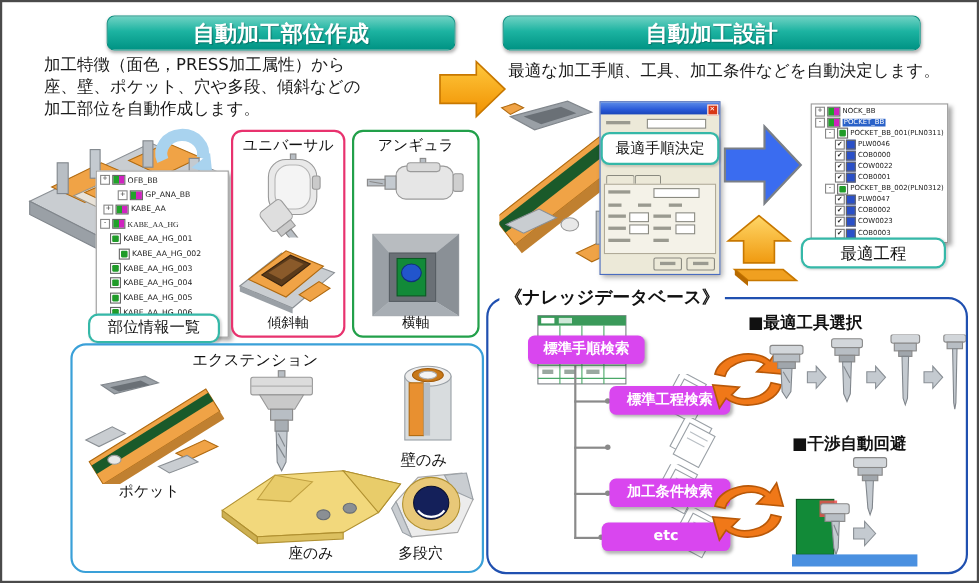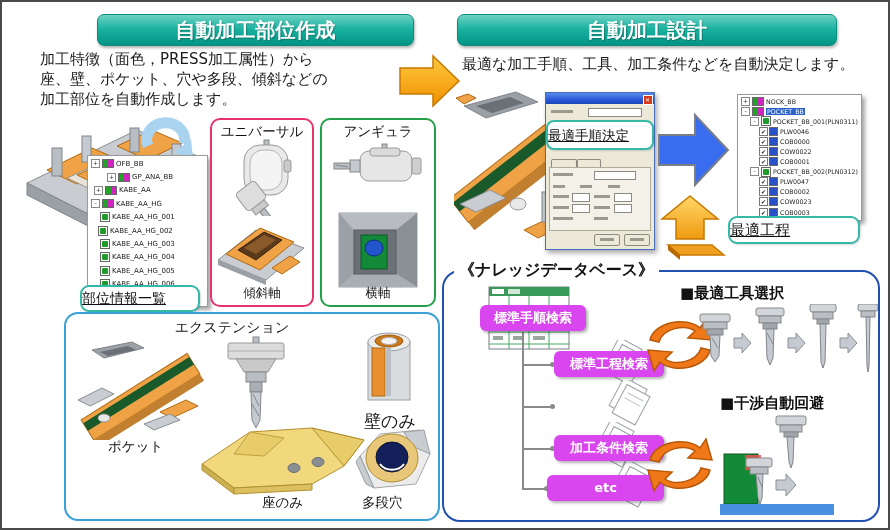--- a/index.html
+++ b/index.html
@@ -8,22 +8,22 @@
 
   
   .pill{background:linear-gradient(180deg,#6fd2c3 0%,#1cb3a1 45%,#009384 100%);
         border:1px solid #0b8d7e;border-radius:7px;box-shadow:1px 2px 3px rgba(0,0,0,.3);
         color:#fff;font-weight:bold;font-size:20px;text-align:center;line-height:30px;
         text-shadow:1px 1px 1px rgba(0,0,0,.25);}
 
   .desc{color:#1a1a1a;font-size:15px;line-height:20px;}
 
   
-  .cap{background:#fff;border:2px solid #35b8a8;border-radius:9px;
-       color:#111;box-shadow:1px 1px 2px rgba(0,0,0,.15);text-decoration:underline;}
+  .cap{background:#fff;border:2px solid #35b8a8;border-radius:9px;text-align:center;
+       color:#111;box-shadow:1px 1px 2px rgba(0,0,0,.15);}
 
   
   .obox{background:#fff;border-radius:10px;}
   .obox .btitle{position:absolute;top:3px;left:0;right:0;text-align:center;font-size:13.5px;color:#111;}
   .obox .bcap{position:absolute;bottom:3px;left:0;right:0;text-align:center;font-size:12.5px;color:#111;}
 
   
   .tree{background:#fff;border:1px solid #9a9a9a;box-shadow:3px 3px 4px rgba(0,0,0,.35);overflow:hidden;}
   .trow{display:flex;align-items:center;white-space:nowrap;color:#222;}
   #tree-left .trow{height:13.4px;font-size:7px;}
@@ -103,30 +103,30 @@
       <div class="trow" style="padding-left: 18px;">
         <span class="texp">+</span>
         <span class="tico part"></span>
         <span class="tlab">GP_ANA_BB</span>
       </div>
       <div class="trow" style="padding-left: 5px;">
         <span class="texp">+</span>
         <span class="tico part"></span>
         <span class="tlab">KABE_AA</span>
       </div>
-      <div class="trow" style="padding-left: 2px;">
+      <div class="trow" style="padding-left: 2px; font-family: Liberation Serif, serif;">
         <span class="texp">-</span>
         <span class="tico part"></span>
         <span class="tlab">KABE_AA_HG</span>
       </div>
       <div class="trow" style="padding-left: 11px;">
         <span class="tico gnode"></span>
         <span class="tlab">KABE_AA_HG_001</span>
       </div>
-      <div class="trow" style="padding-left: 9px;">
+      <div class="trow" style="padding-left: 19px;">
         <span class="tico gnode"></span>
         <span class="tlab">KABE_AA_HG_002</span>
       </div>
       <div class="trow" style="padding-left: 11px;">
         <span class="tico gnode"></span>
         <span class="tlab">KABE_AA_HG_003</span>
       </div>
       <div class="trow" style="padding-left: 11px;">
         <span class="tico gnode"></span>
         <span class="tlab">KABE_AA_HG_004</span>
@@ -254,21 +254,21 @@
     <div class="abs" style="left:292px;top:16px;">
       <svg width="62" height="78" viewBox="0 0 62 78">
         <rect x="10" y="12" width="42" height="58" fill="#d8dcde" stroke="#9aa0a6"></rect>
         <ellipse cx="31" cy="12" rx="21" ry="9" fill="#ececec" stroke="#9aa0a6"></ellipse>
         <ellipse cx="31" cy="11" rx="14" ry="6" fill="#c87818" stroke="#a05a0a"></ellipse>
         <ellipse cx="31" cy="11" rx="8" ry="3.5" fill="#f4f4f4" stroke="#b0b0b0"></ellipse>
         <rect x="14" y="18" width="13" height="48" fill="#e89030" stroke="#b06a10"></rect>
         <rect x="27" y="18" width="6" height="48" fill="#b8bec4"></rect>
       </svg>
     </div>
-    <div class="abs" style="left:298px;top:96px;font-size:17px;color:#111;">壁のみ</div>
+    <div class="abs" style="left:298px;top:96px;font-size:14px;color:#111;">壁のみ</div>
 
     <div class="abs" style="left:288px;top:112px;">
       <svg width="78" height="70" viewBox="0 0 78 70">
         <polygon points="6,30 26,8 66,4 76,28 62,58 20,62" fill="#ececec" stroke="#a8a8a8"></polygon>
         <polygon points="50,6 70,4 76,28 58,20" fill="#c9cdd1" stroke="#9aa0a6"></polygon>
         <polygon points="6,30 20,62 12,58 2,36" fill="#c9cdd1" stroke="#9aa0a6"></polygon>
         <ellipse cx="38" cy="32" rx="26" ry="24" fill="#e8c878" stroke="#b09030"></ellipse>
         <ellipse cx="38" cy="31" rx="16" ry="15" fill="#14205a" stroke="#0a1030"></ellipse>
         <path d="M26,38 A14,12 0 0 0 50,38" fill="none" stroke="#ffffff" stroke-width="2"></path>
       </svg>

